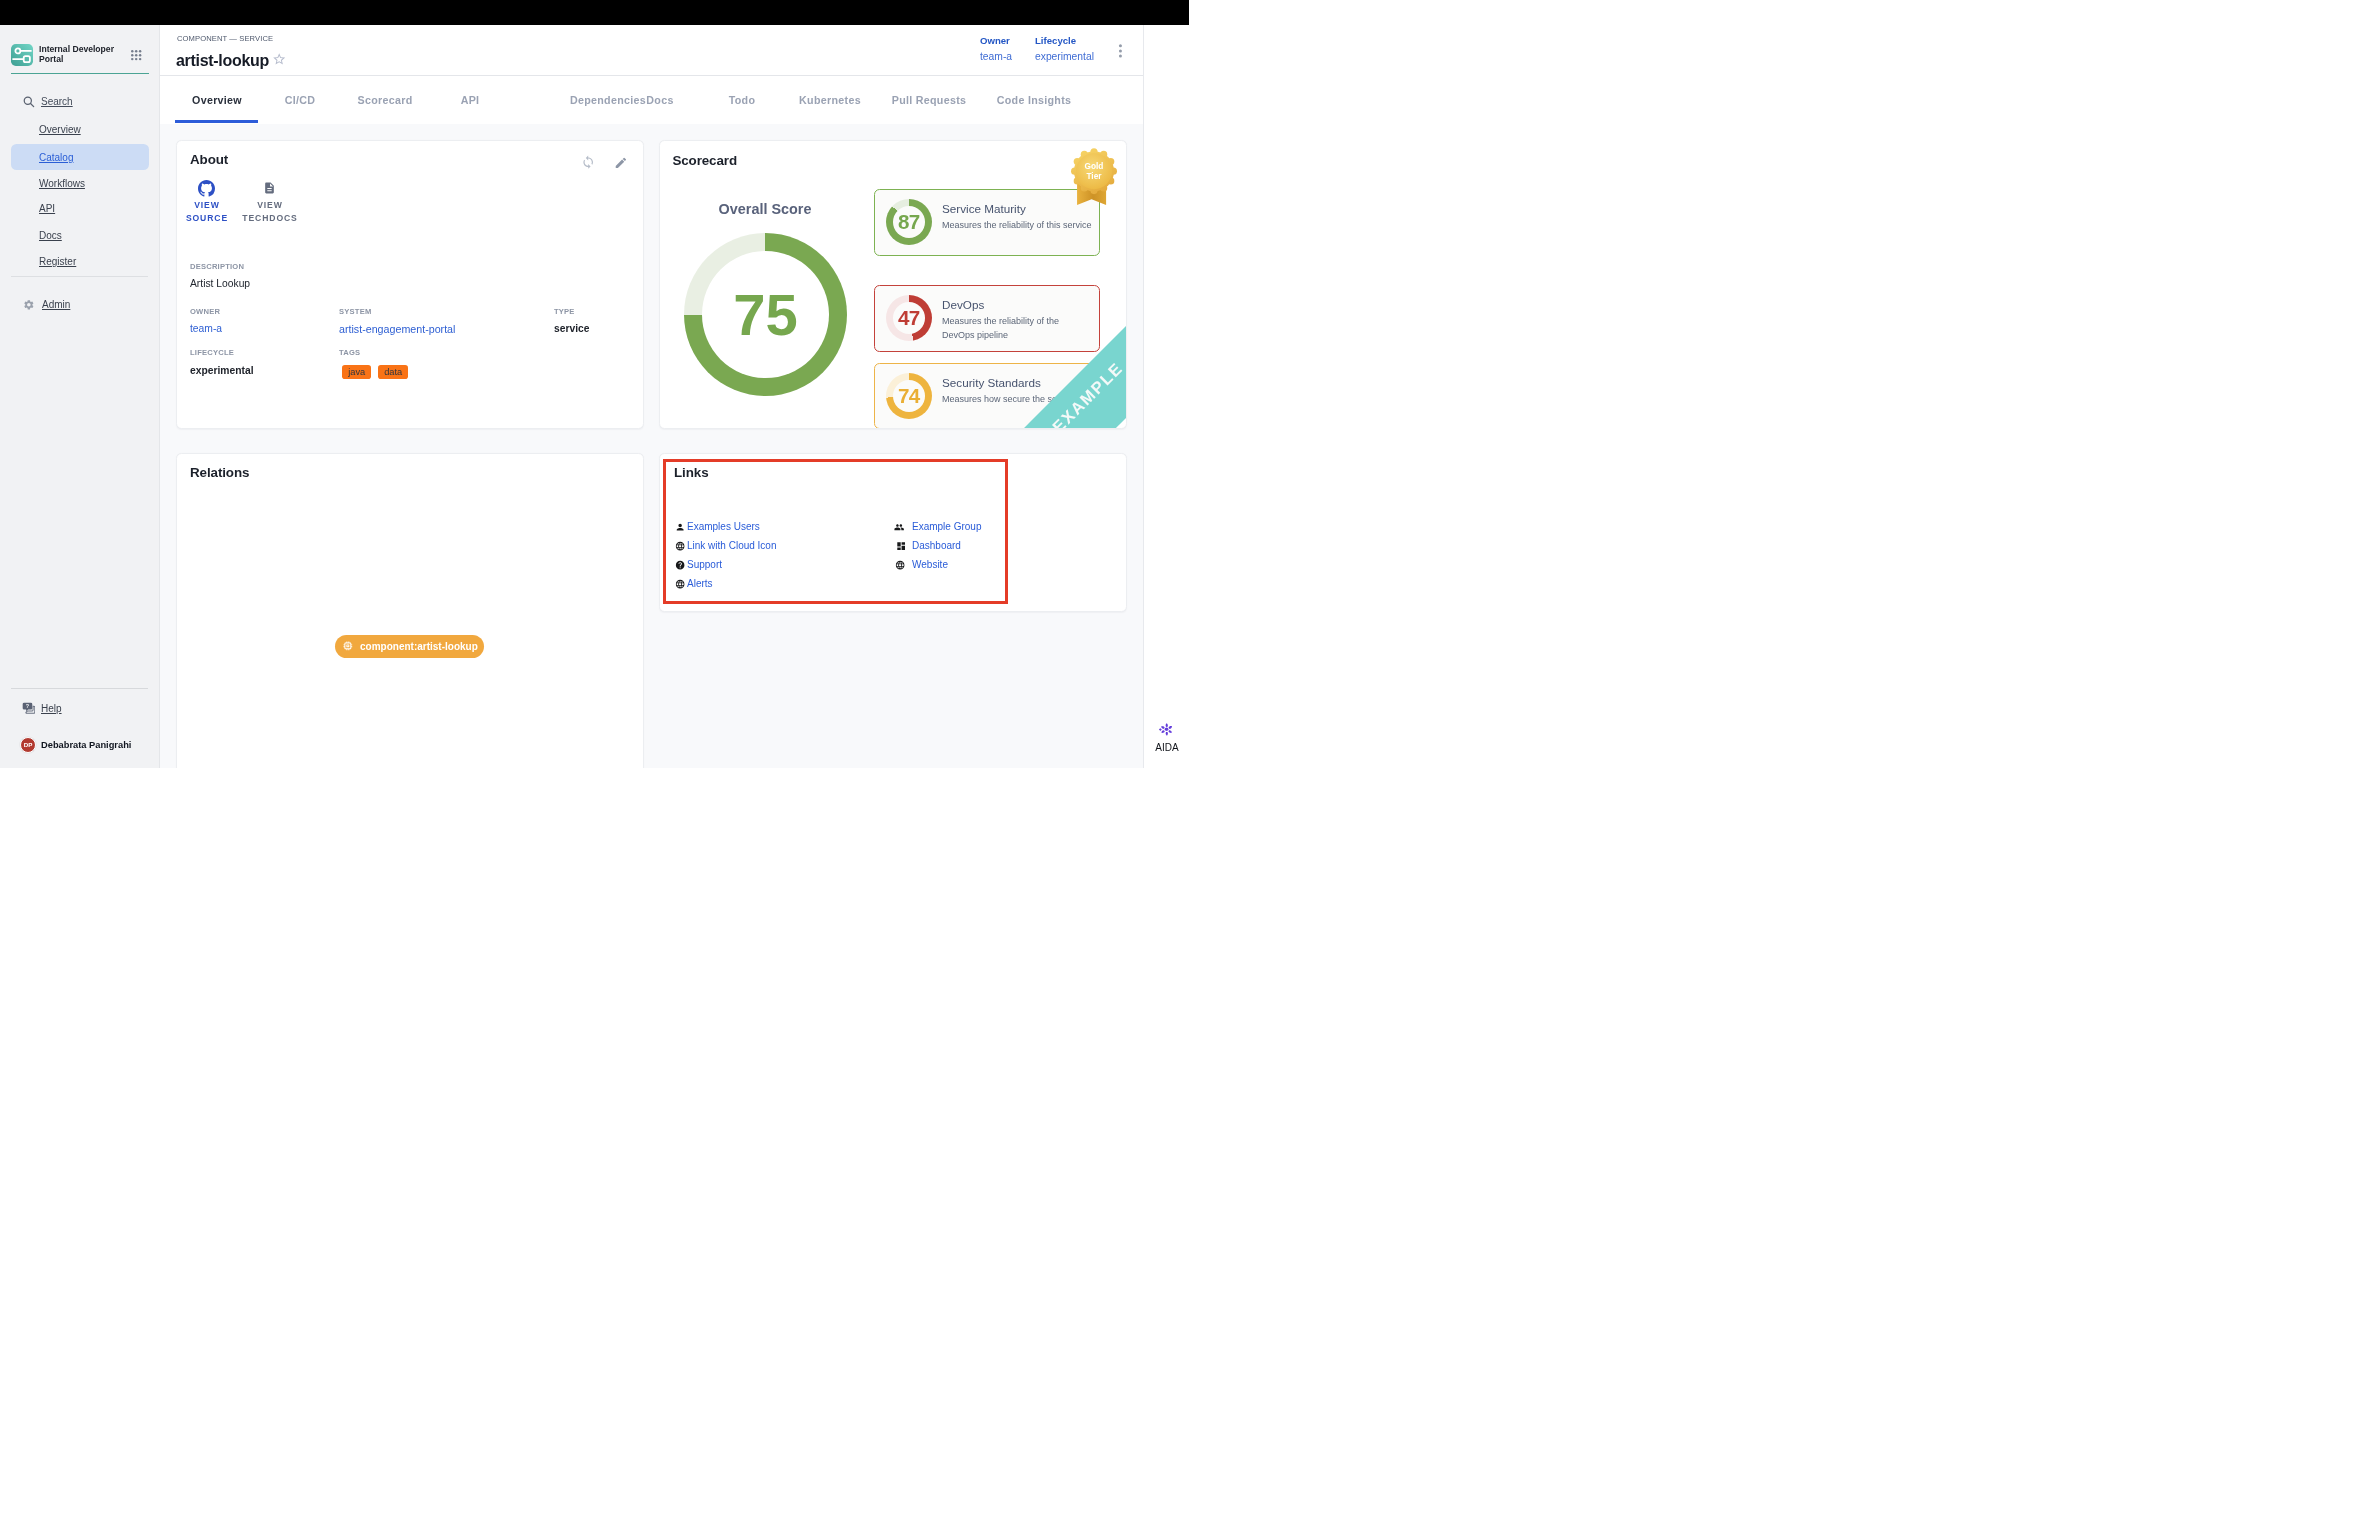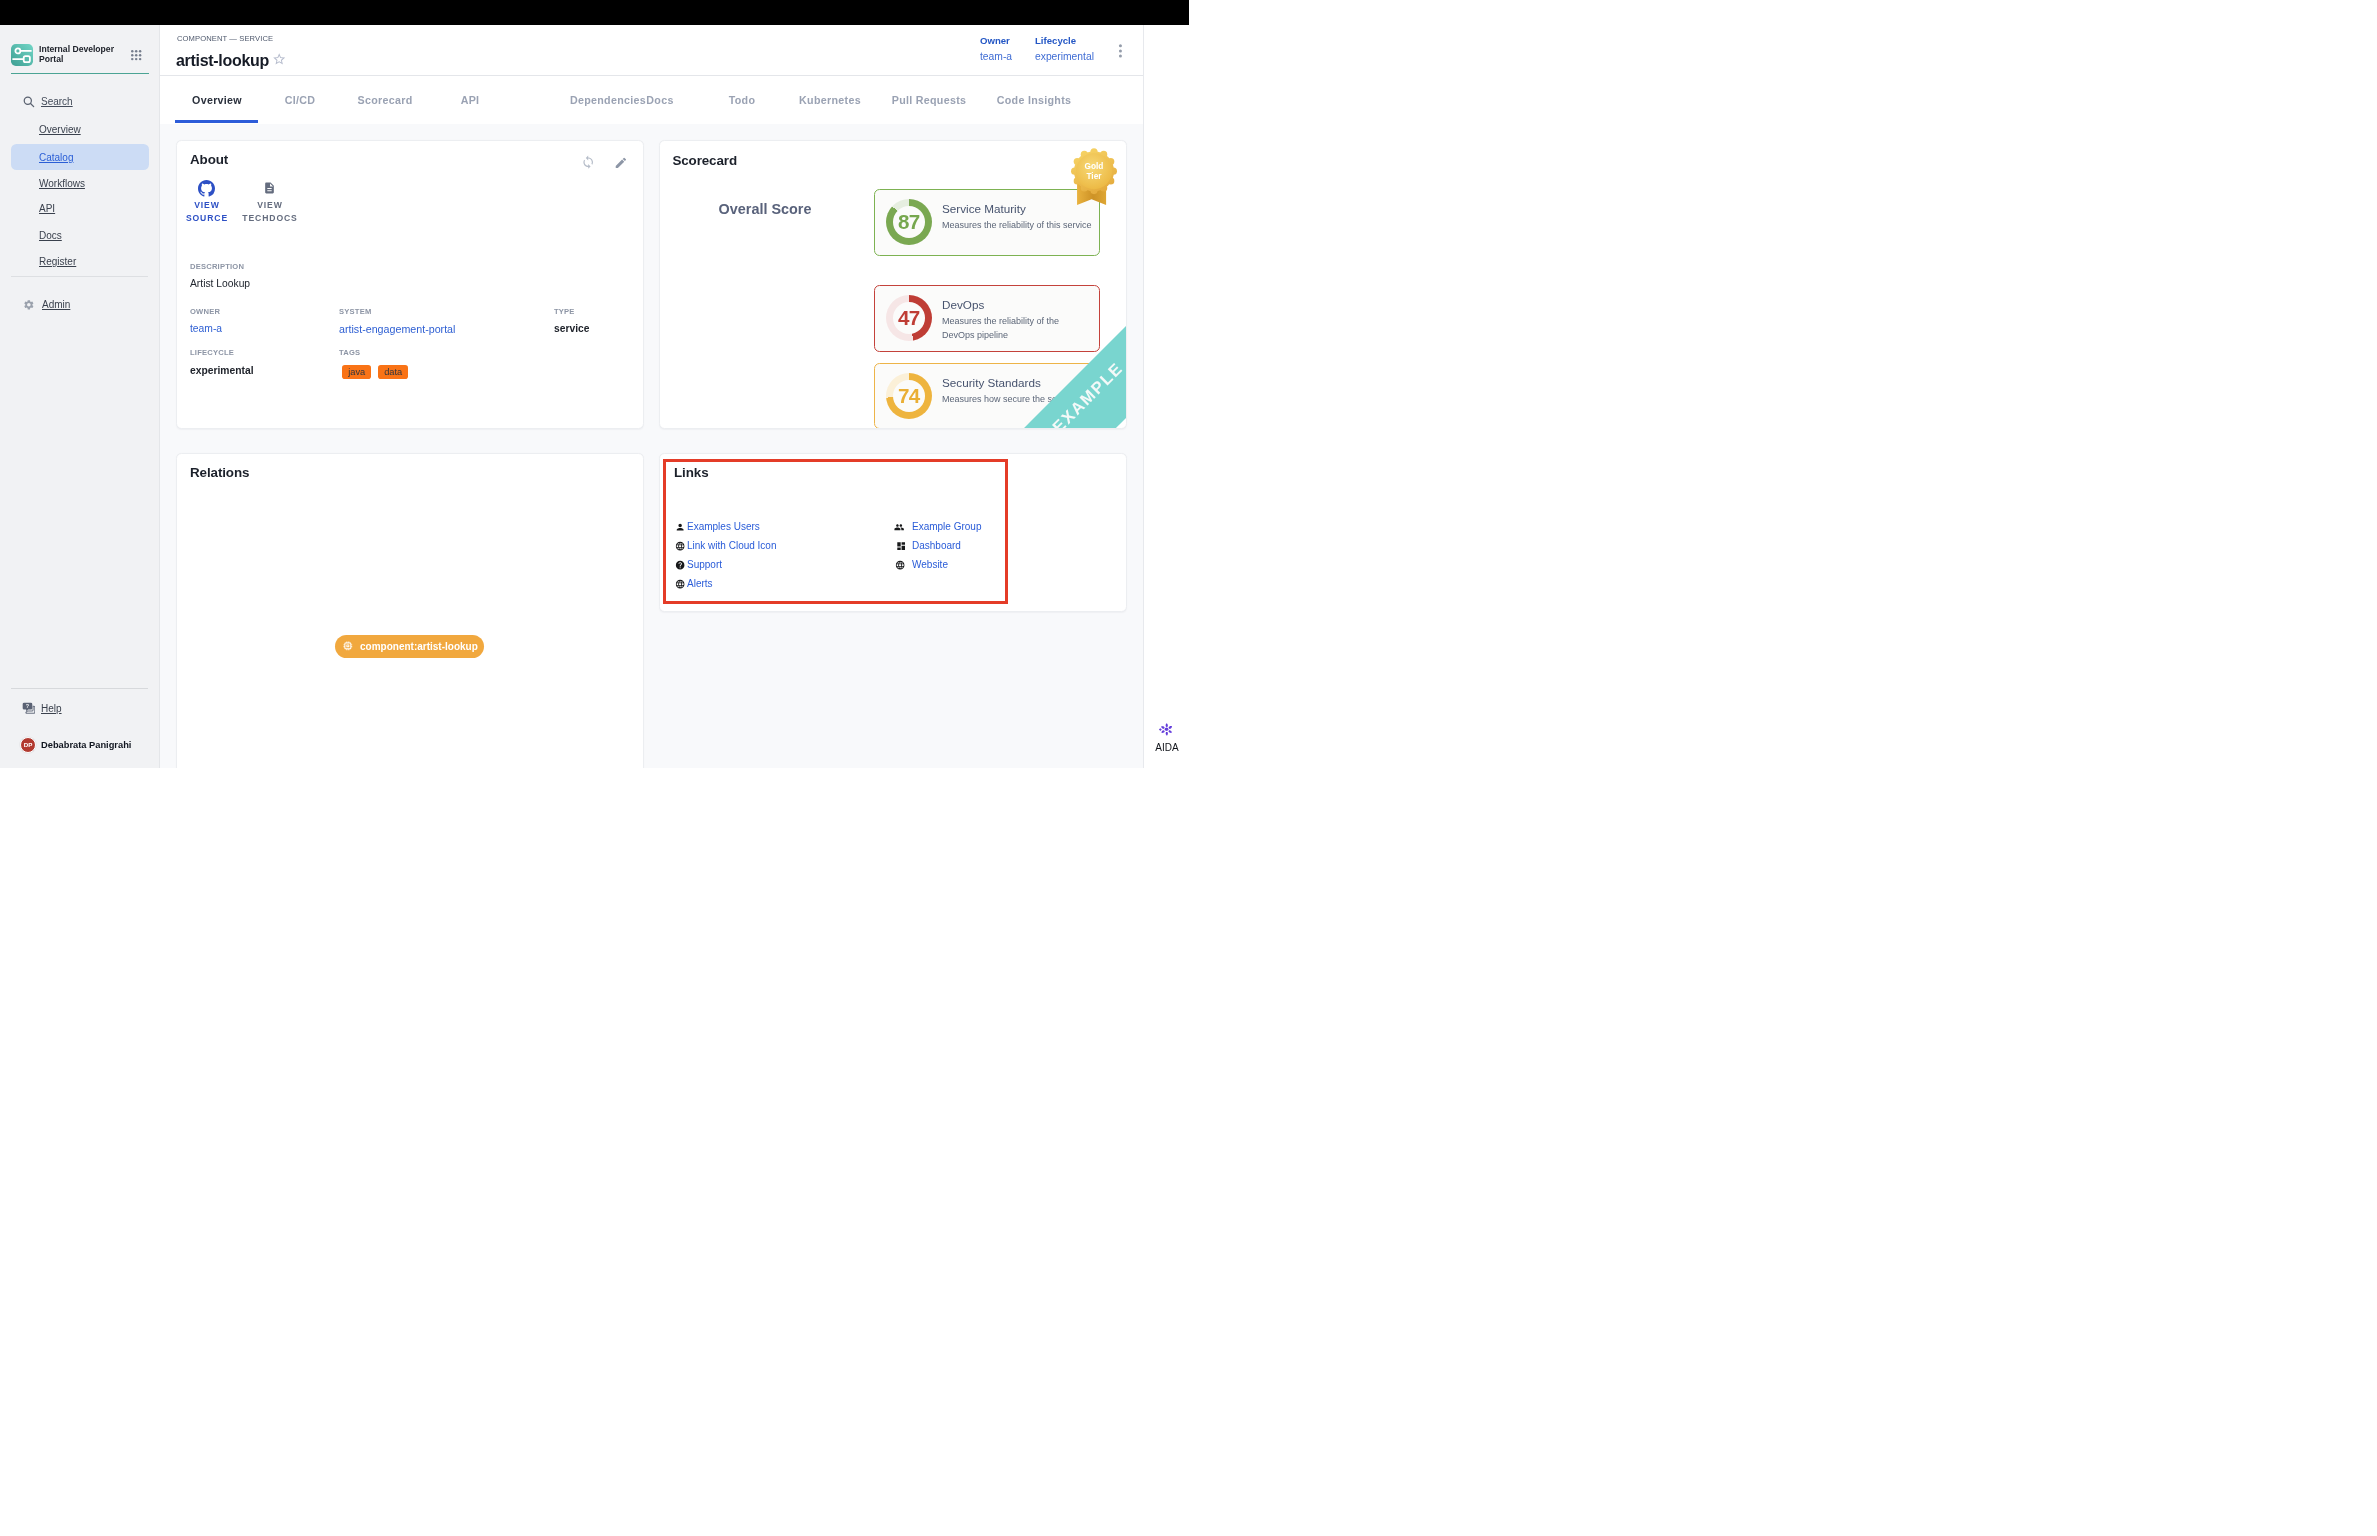--- a/index.html
+++ b/index.html
@@ -145,20 +145,24 @@
   <div class="abs" style="left:554px;top:323px;font-size:10.3px;font-weight:bold;color:#20242c;">service</div>
   <div class="abs label" style="left:190px;top:348px;">LIFECYCLE</div>
   <div class="abs" style="left:190px;top:365px;font-size:10.3px;font-weight:bold;color:#20242c;">experimental</div>
   <div class="abs label" style="left:339px;top:348px;">TAGS</div>
   <div class="abs chip" style="left:342px;top:365px;">java</div>
   <div class="abs chip" style="left:378px;top:365px;">data</div>
 
   <div class="card" style="left:659px;top:140px;width:468px;height:289px;overflow:hidden;">
     <div class="cardtitle" style="position:absolute;left:12.4px;top:12.4px;">Scorecard</div>
     <div style="position:absolute;left:36px;top:60px;width:138px;text-align:center;font-size:14.4px;font-weight:bold;color:#59627b;">Overall Score</div>
+    <div class="donut" style="left:24px;top:92px;width:163px;height:163px;background:conic-gradient(#7aa851 0 270deg,#e9efe3 270deg 360deg);">
+      <div class="hole" style="inset:18px;background:#fff;"></div>
+      <div class="num" style="font-size:58px;color:#76a74e;">75</div>
+    </div>
 
     <div class="mini" style="top:48px;border-color:#7db252;">
       <div class="donut" style="left:10.7px;top:9px;width:46px;height:46px;background:conic-gradient(#7aa851 0 313deg,#e6eee0 313deg 360deg);">
         <div class="hole" style="inset:6.9px;background:#fbfbfa;"></div>
         <div class="num" style="font-size:20.6px;color:#76a74e;letter-spacing:-0.7px;">87</div>
       </div>
       <div class="mtitle">Service Maturity</div>
       <div class="mdesc">Measures the reliability of this service</div>
     </div>
     <div class="mini" style="top:144px;border-color:#c4423b;">

